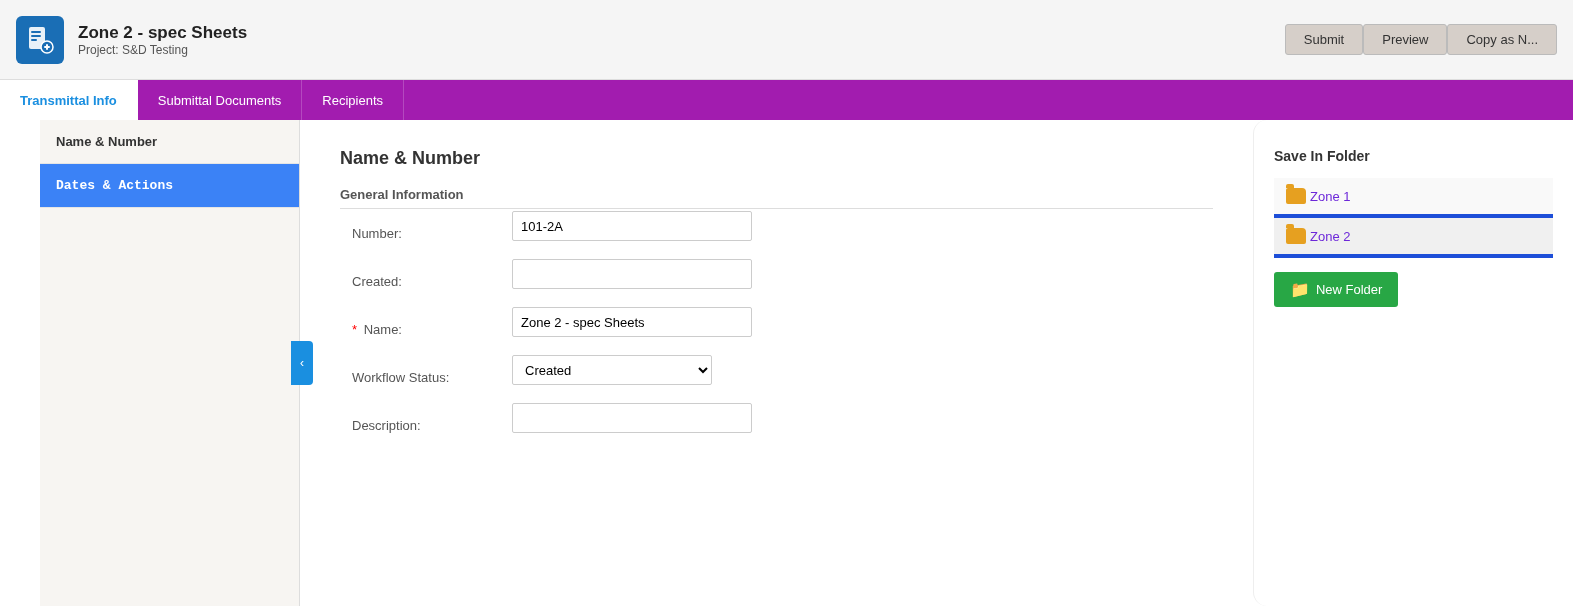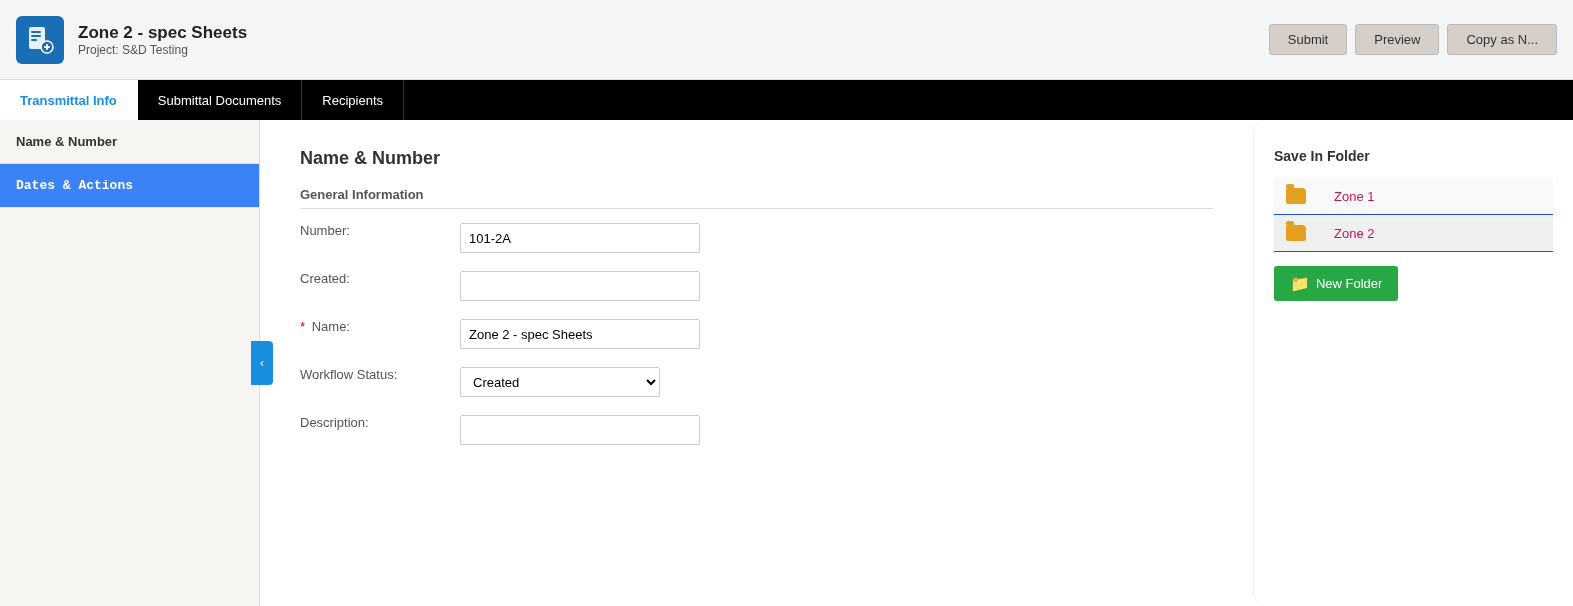--- a/index.html
+++ b/index.html
@@ -36,35 +36,34 @@
       font-size: 17px;
       font-weight: bold;
       color: #222;
     }
     .title-block .subtitle {
       font-size: 12px;
       color: #555;
     }
     .top-bar-right {
       display: flex;
-      gap: 8px;
     }
     .btn-top {
       padding: 7px 18px;
       border: 1px solid #bbb;
       border-radius: 3px;
       background: #d6cfc9;
       color: #333;
       font-size: 13px;
       cursor: pointer;
     }
 
     
     .tab-bar {
-      background: #000000;
+      background: #a21caf;
       display: flex;
       align-items: stretch;
       height: 40px;
     }
     .tab-item {
       padding: 0 20px;
       display: flex;
       align-items: center;
       color: white;
       font-size: 13px;
@@ -75,20 +74,21 @@
       background: white;
       color: #1a8fe0;
       font-weight: bold;
     }
 
     
     .main-layout {
       display: flex;
       height: calc(100vh - 120px);
       background: white;
+      padding-left: 40px;
     }
 
     
     .sidebar {
       width: 260px;
       background: #f7f5f2;
       border-right: 1px solid #ddd;
       flex-shrink: 0;
       position: relative;
     }
@@ -136,29 +136,30 @@
       font-size: 18px;
       font-weight: bold;
       color: #333;
       margin-bottom: 18px;
     }
 
     .general-info-title {
       font-size: 13px;
       font-weight: bold;
       color: #555;
-      margin-bottom: 14px;
+      margin-bottom: 2px;
       padding-bottom: 6px;
       border-bottom: 1px solid #ddd;
     }
 
     .form-row {
       display: flex;
-      align-items: flex-start;
+      align-items: flex-end;
       margin-bottom: 18px;
+      margin-left: 12px;
     }
     .form-label {
       width: 160px;
       font-size: 13px;
       color: #555;
       flex-shrink: 0;
     }
     .form-label .required {
       color: red;
       margin-right: 3px;
@@ -193,25 +194,25 @@
     }
     .right-panel-title {
       font-size: 14px;
       font-weight: bold;
       color: #333;
       margin-bottom: 14px;
     }
     .folder-item {
       display: flex;
       align-items: center;
-      gap: 28px;
+      gap: 4px;
       padding: 10px 12px;
-      border-bottom: 1px solid #1d4ed8;
-      font-size: 13px;
-      color: #be185d;
+      border-bottom: 4px solid #1d4ed8;
+      font-size: 13px;
+      color: #6d28d9;
       cursor: pointer;
     }
     .folder-item:nth-child(odd) { background: #f9f9f9; }
     .folder-item:nth-child(even) { background: #f0f0f0; }
     .folder-icon {
       width: 20px;
       height: 16px;
       background: #e6a020;
       border-radius: 2px 4px 2px 2px;
       position: relative;

